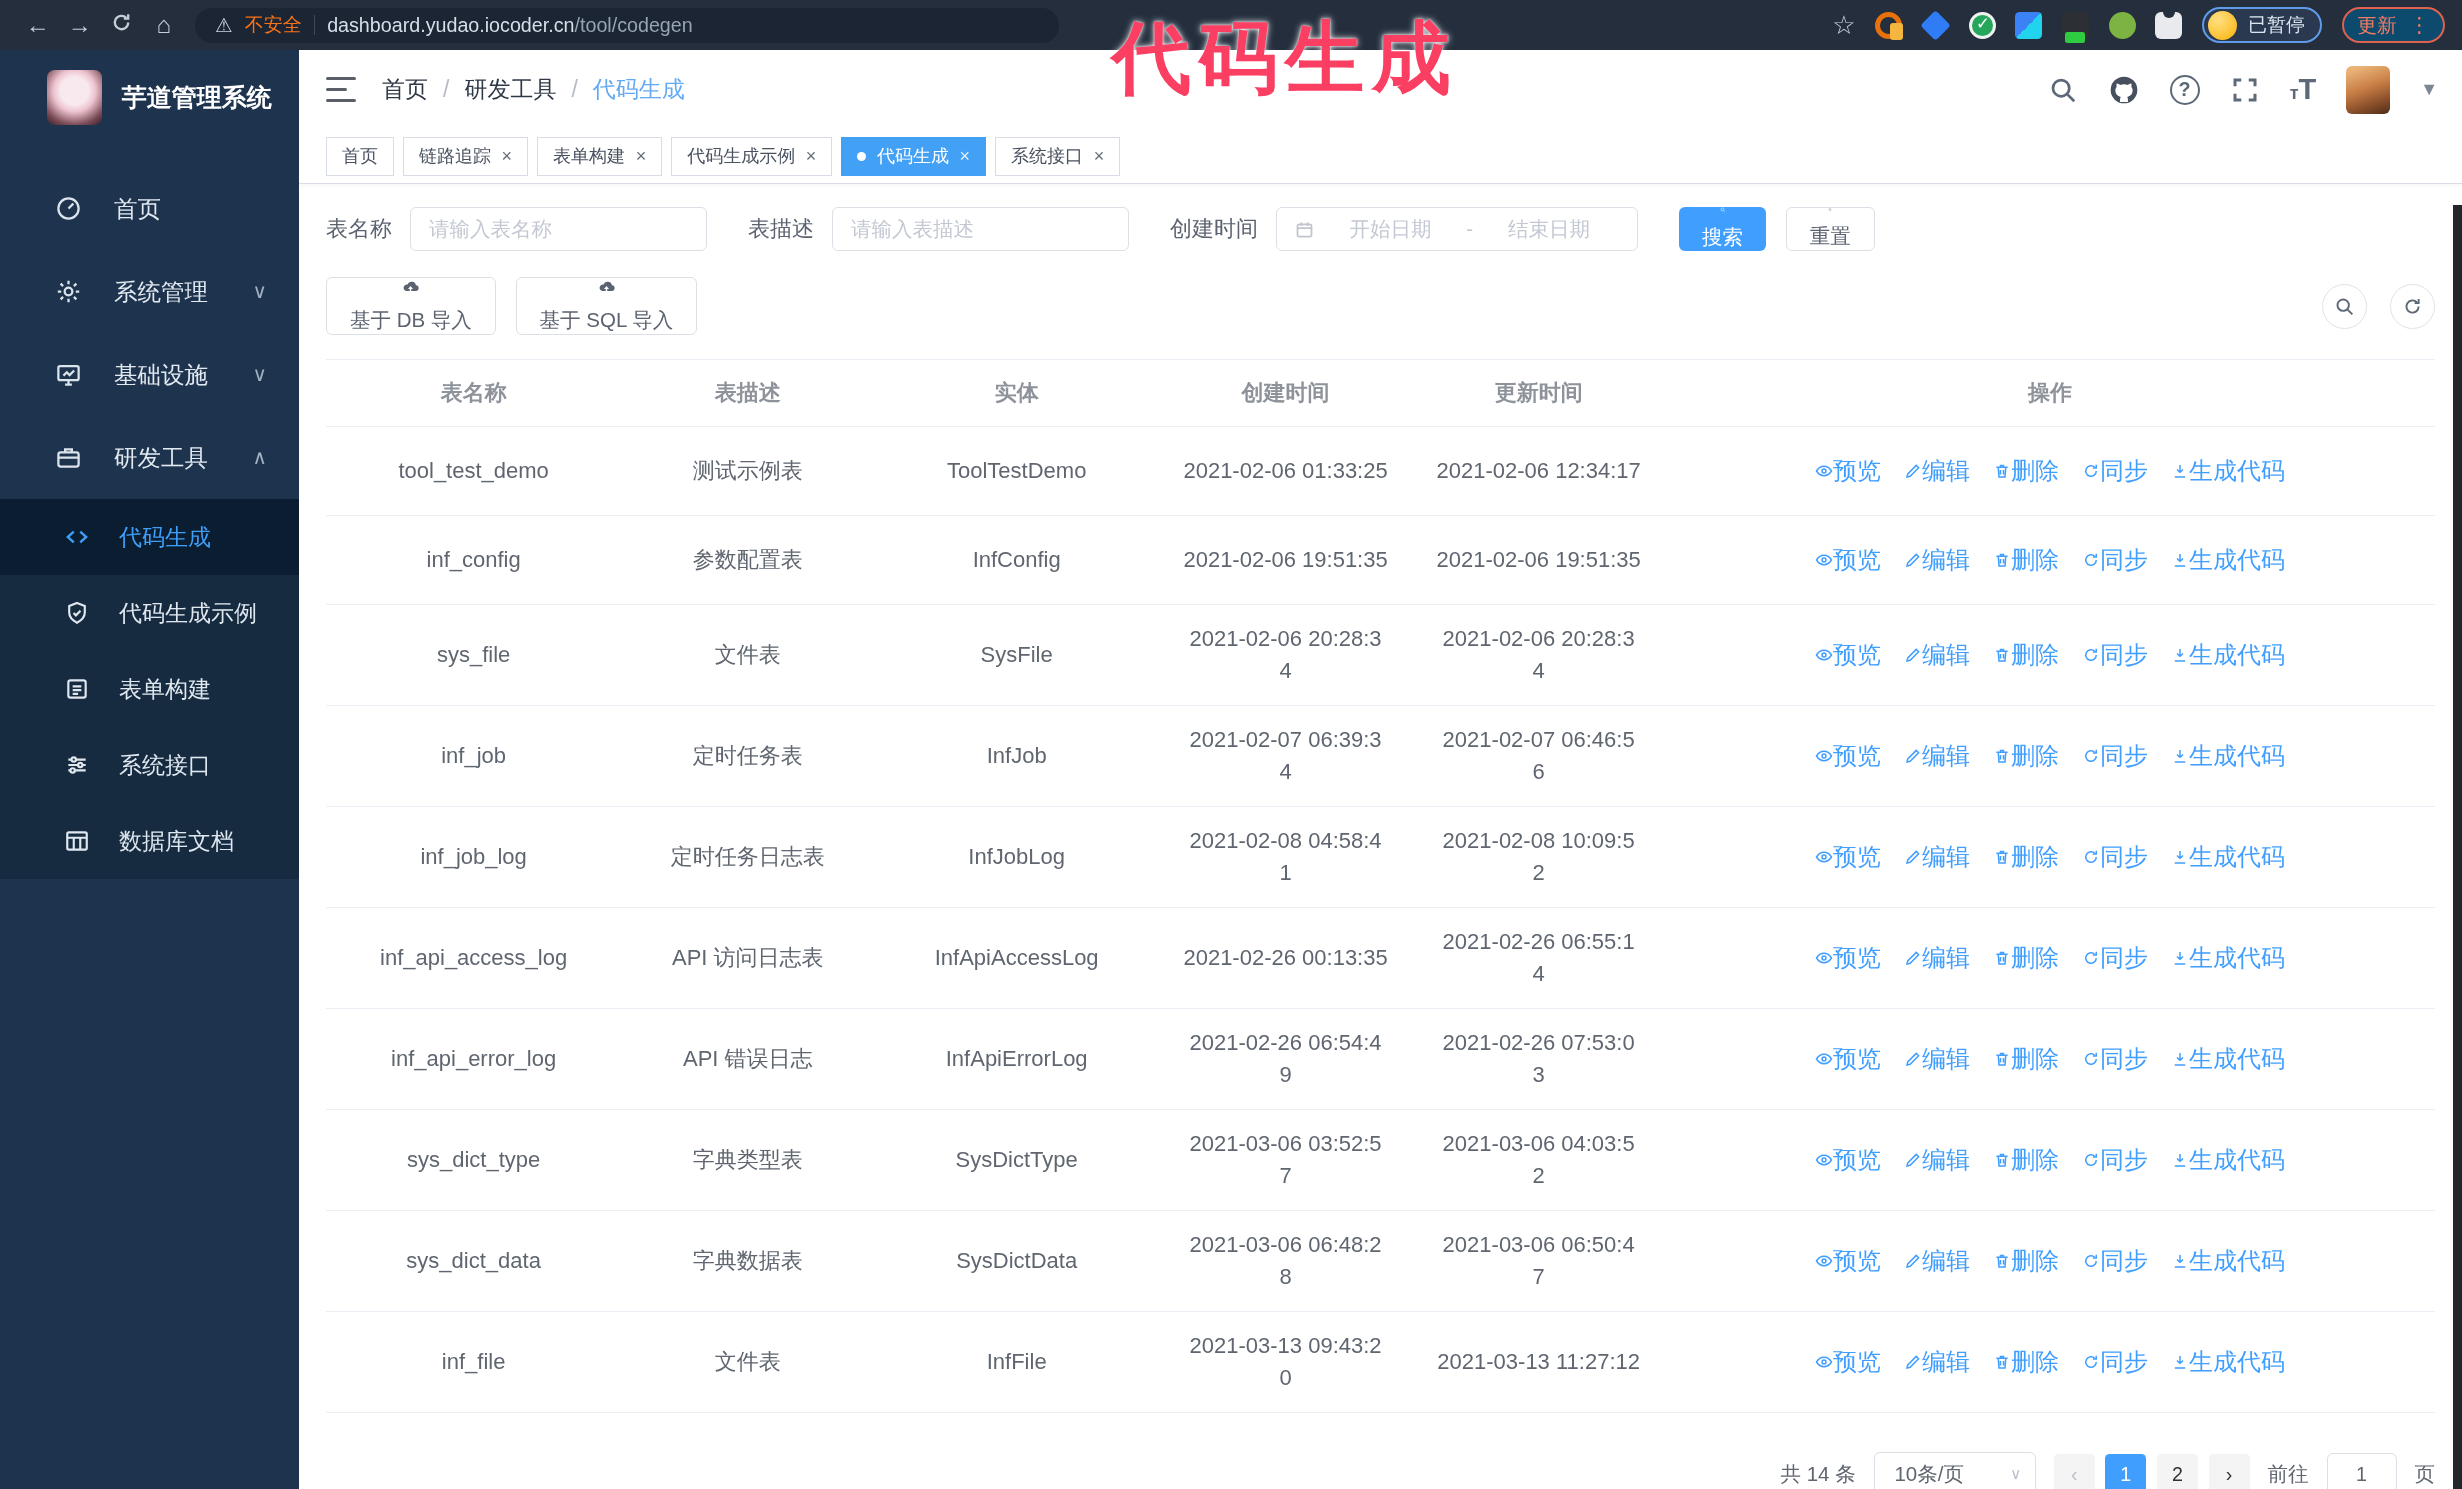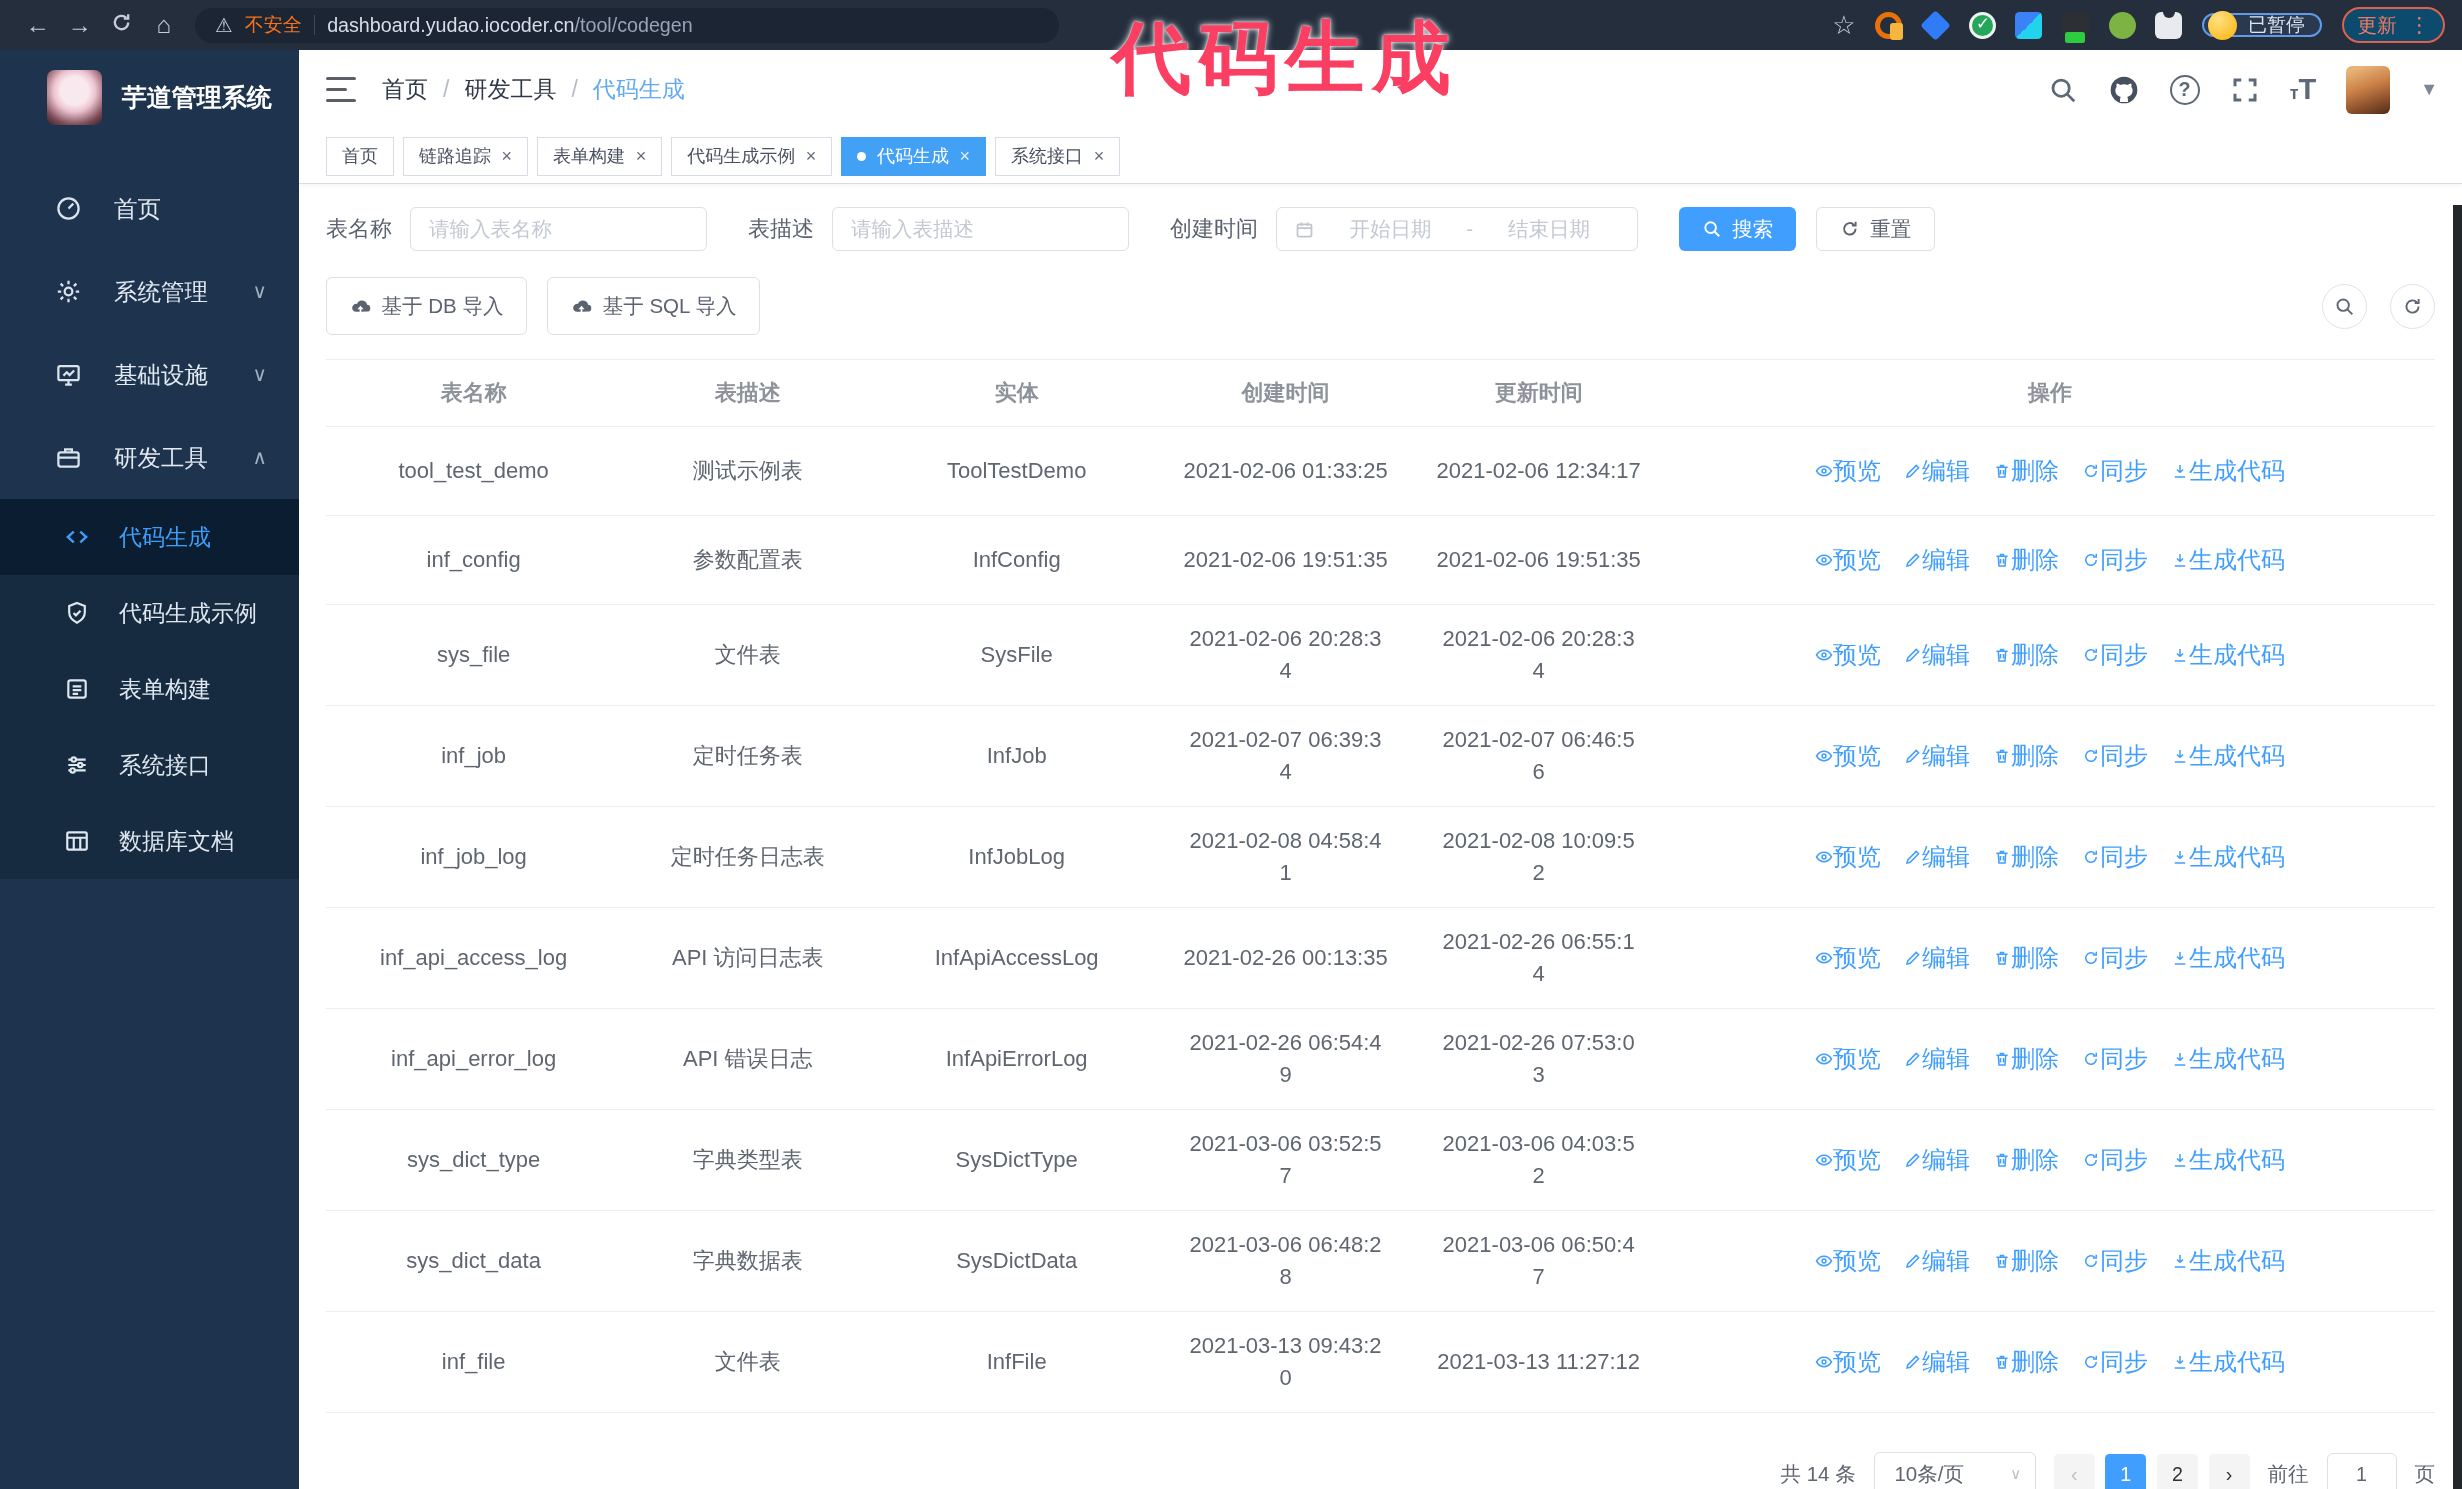--- a/index.html
+++ b/index.html
@@ -24,21 +24,21 @@
   .ext1::after { content:""; position:absolute; right:-6px; bottom:-6px; width:13.6px; height:16.7px; background:#f4b63f; border-radius:3px; }
   .ext2 { background:#2f7cf6; transform:rotate(45deg) scale(.8); border-radius:4.5px; }
   .ext3 { background:#26a65b; border-radius:50%; border:3px solid #eef3f0; }
   .ext3::after { content:"✓"; position:absolute; left:4.5px; top:-1.5px; color:#fff; font-size:16.7px; }
   .ext4 { background:linear-gradient(135deg,#3b82f6 50%,#22d3ee 50%); border-radius:4.5px; }
   .ext5 { background:#2c2f33; border-radius:4.5px; }
   .ext5::after { content:""; position:absolute; left:3px; bottom:-4.5px; width:19.7px; height:10.6px; background:#2ecc40; border-radius:2.3px; }
   .ext6 { background:#7cb342; border-radius:50%; }
   .ext7 { background:#e8eaed; border-radius:6px; }
   .ext7::after { content:""; position:absolute; left:7.6px; top:-5.3px; width:12px; height:12px; background:#242e3d; border-radius:50%; }
-  .profile-chip { height:24px; display:flex; align-items:center; gap:10.6px; padding:3px 15px 3px 4.5px;
+  .profile-chip { height:36px; display:flex; align-items:center; gap:10.6px; padding:3px 15px 3px 4.5px;
                   background:#2a3950; border:2.3px solid #5f9bে8; border:2.3px solid #5f9be8; border-radius:19.7px; }
   .emoji { width:29px; height:29px; border-radius:50%; background:radial-gradient(circle at 35% 30%, #ffe082, #fbc02d 70%, #e6a700); }
   .profile-chip span { color:#dbe4f0; font-size:19px; white-space:nowrap; }
   .update-pill { height:36px; display:flex; align-items:center; gap:12px; padding:0 13.6px;
                  background:#0c4a6e; border:2.3px solid #e0614e; border-radius:19.7px; color:#ef7b63; font-size:19.7px; }
   .update-pill .kebab { font-size:21px; letter-spacing:0; }
 
   .overlay-title { position:absolute; left:1112px; top:6px; z-index:60; font-size:79px; font-weight:bold;
                    color:#fb3f63; letter-spacing:7.6px;
                    text-shadow:0 0 7.6px rgba(255,255,255,.95), 0 0 2.3px rgba(255,255,255,.9); }
@@ -86,21 +86,21 @@
   .content { padding:23px 27px 0; }
   .filter-row { display:flex; align-items:center; }
   .fgroup { display:flex; align-items:center; margin-right:41px; }
   .flabel { font-size:22px; color:#5c6370; font-weight:500; margin-right:18px; white-space:nowrap; }
   .finput { height:44px; width:297px; border:1.5px solid #dcdfe6; border-radius:6px; font-size:20.5px; padding:0 18px; color:#333;
             font-family:"Liberation Sans", sans-serif; outline:none; }
   .finput::placeholder { color:#c3c8d2; }
   .date-box { width:362px; height:44px; border:1.5px solid #dcdfe6; border-radius:6px; display:flex; align-items:center;
               padding:0 16.7px; color:#c3c8d2; font-size:20.5px; gap:4.5px; }
   .date-box .ph { flex:1; text-align:center; white-space:nowrap; }
-  .btn { height:44px; border-radius:6px; font-size:20.5px; display:flex; align-items:center; gap:10.6px; padding:0 23px; cursor:default; white-space:nowrap; }
+  .btn { height:44px; border-radius:6px; font-size:20.5px; display:flex; align-items:center; gap:10.6px; padding:0 23px; cursor:default; white-space:nowrap;flex-direction:column; }
   .btn-primary { background:#409eff; color:#fff; }
   .btn-plain { background:#fff; border:1.5px solid #dcdfe6; color:#5c6370; }
   .btn-reset { margin-left:19.7px; }
 
   .tools-row { margin-top:26px; display:flex; align-items:center; }
   .tools-row .btn-plain { height:58px; margin-right:19.7px; }
   .icon-circles { margin-left:auto; display:flex; gap:23px; }
   .circle-btn { width:45px; height:45px; border-radius:50%; border:1.5px solid #dfe3e8; display:flex; align-items:center;
                 justify-content:center; color:#5f6875; background:#fff; }
 

